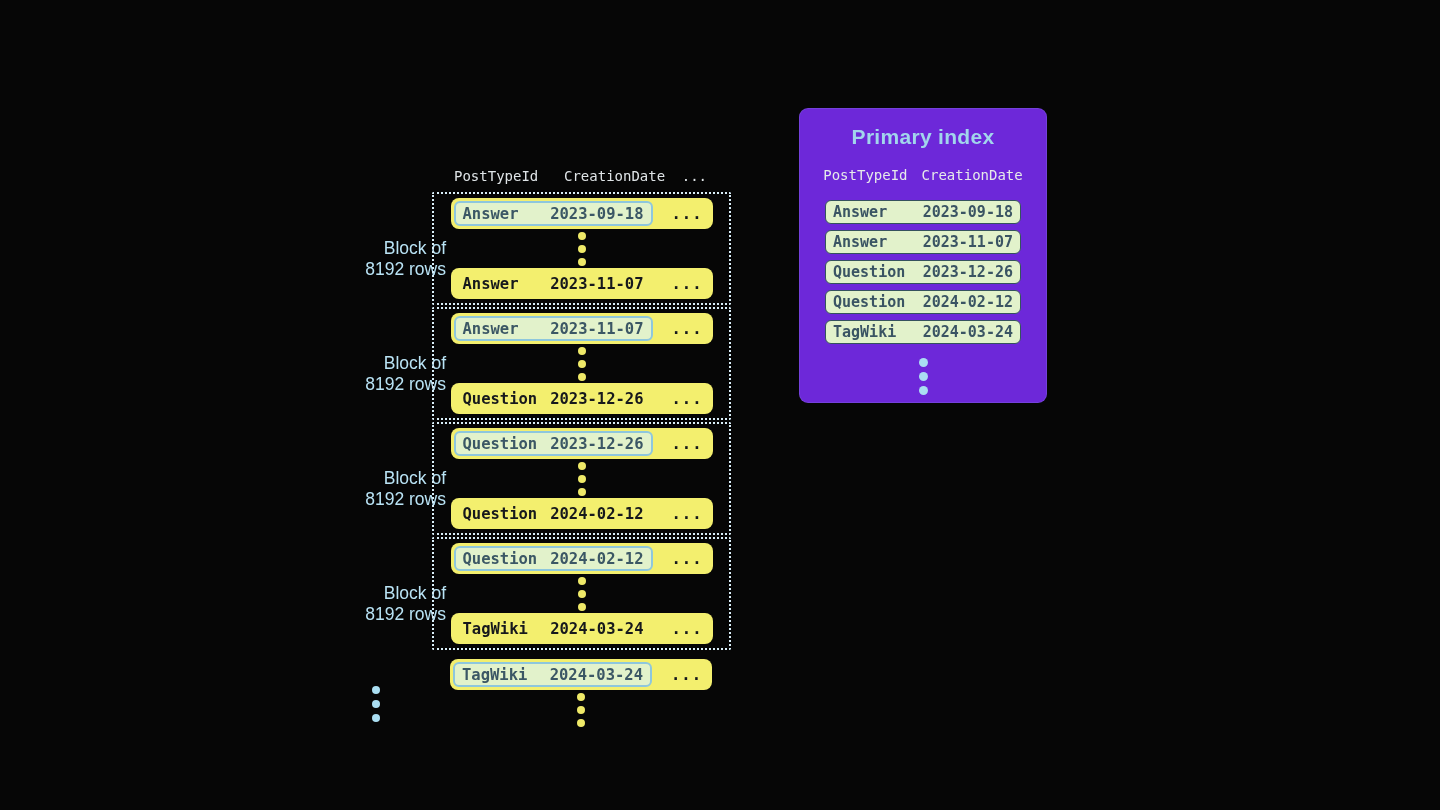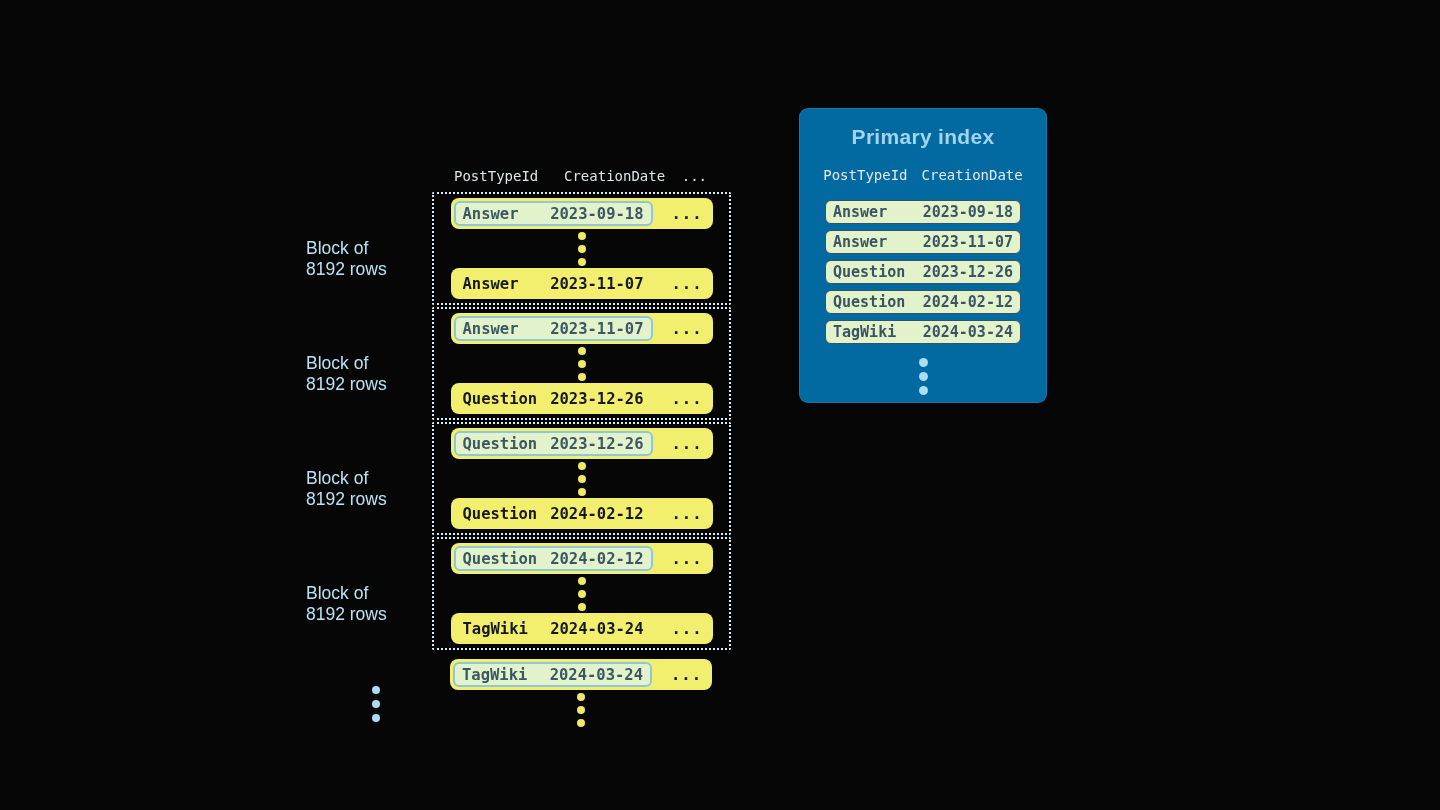--- a/index.html
+++ b/index.html
@@ -41,30 +41,30 @@
   .cellbox.hl{background:#e2f2cb;border-color:#8ec7dd;color:#3b5765;}
   .row .dots3{margin-left:auto;letter-spacing:1px;}
   .vdots{display:flex;flex-direction:column;align-items:center;gap:5px;}
   .vdots .dot{width:8px;height:8px;border-radius:50%;background:#efe968;}
   .vdots.blue .dot{background:#aadef2;}
   .vdots.panel-dots .dot{width:9px;height:9px;background:#aadef2;}
   .overflow-row{position:absolute;left:450px;top:659px;}
   .tail-dots{position:absolute;left:577px;top:693px;}
   .left-dots{position:absolute;left:372px;top:686px;gap:6px;}
   .block-label{
-    position:absolute;left:306px;width:140px;height:42px;text-align:left;
+    position:absolute;left:306px;width:140px;height:42px;text-align:right;
     font-family:"Liberation Sans",sans-serif;font-size:17.5px;line-height:21px;
     color:#b9e3f5;
   }
   .block-label.b0{top:238px;} .block-label.b1{top:353px;}
   .block-label.b2{top:468px;} .block-label.b3{top:583px;}
   
   .panel{
     position:absolute;left:799px;top:108px;width:248px;height:295px;
-    background:#0369a1;border:1px solid rgba(165,215,235,.14);box-sizing:border-box;
+    background:#6d28d9;border:1px solid rgba(165,215,235,.14);box-sizing:border-box;
     border-radius:9px;display:flex;flex-direction:column;align-items:center;
   }
   .panel-title{
     margin-top:15px;font-family:"Liberation Sans",sans-serif;
     font-size:21px;font-weight:700;color:#a2d5ec;line-height:26px;letter-spacing:.3px;
   }
   .panel-header{
     margin-top:16px;display:flex;gap:14px;font-size:14px;color:#e6eaea;line-height:18px;
   }
   .panel-rows{margin-top:16px;display:flex;flex-direction:column;align-items:center;}

